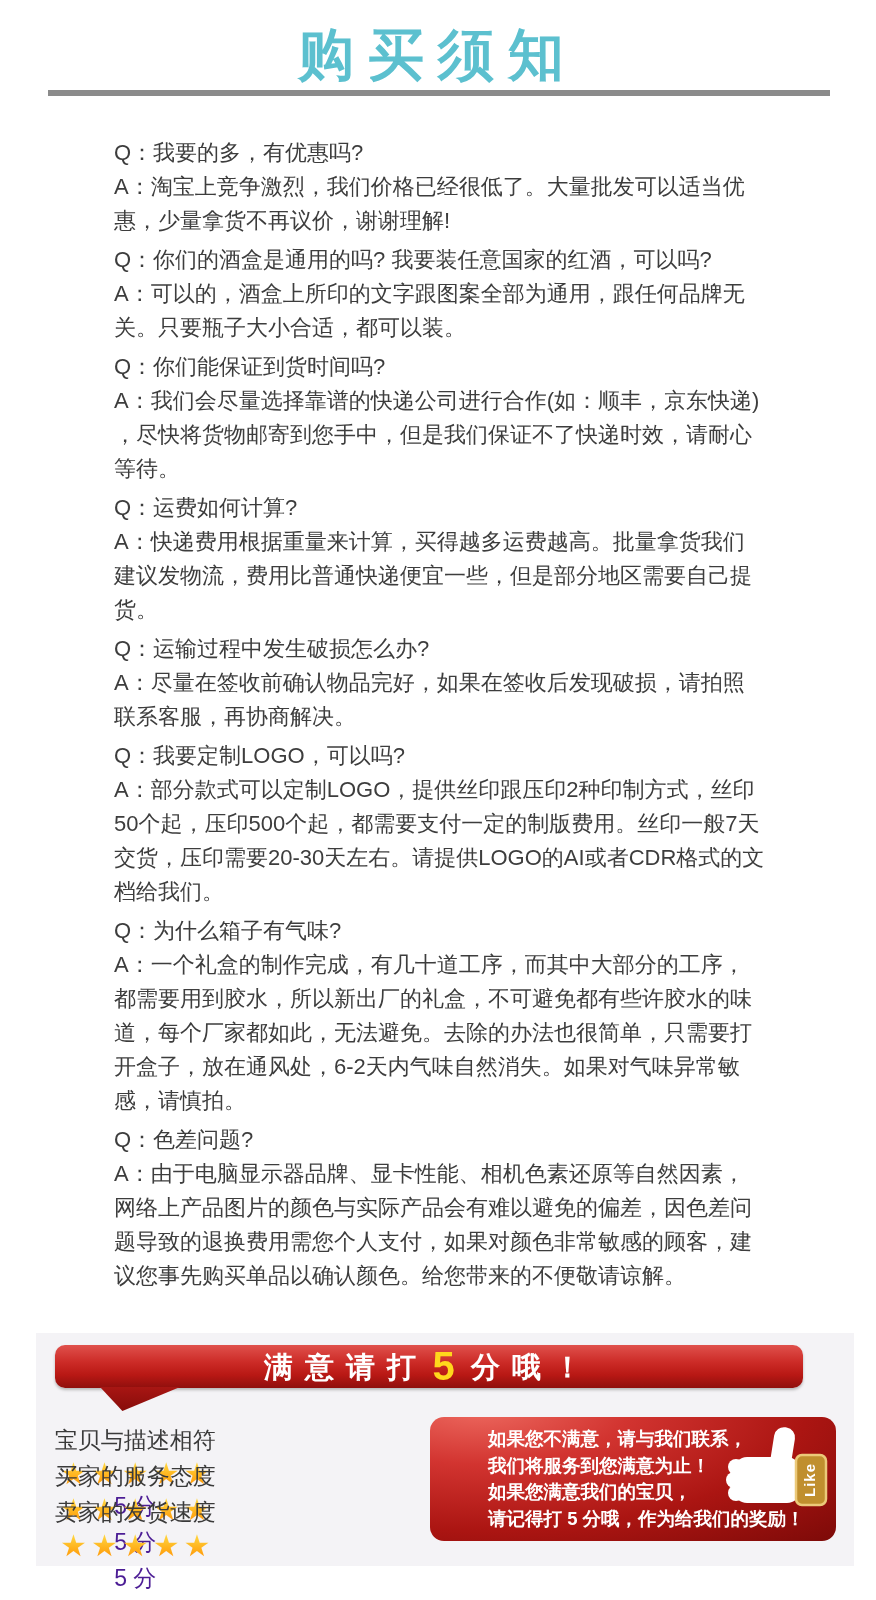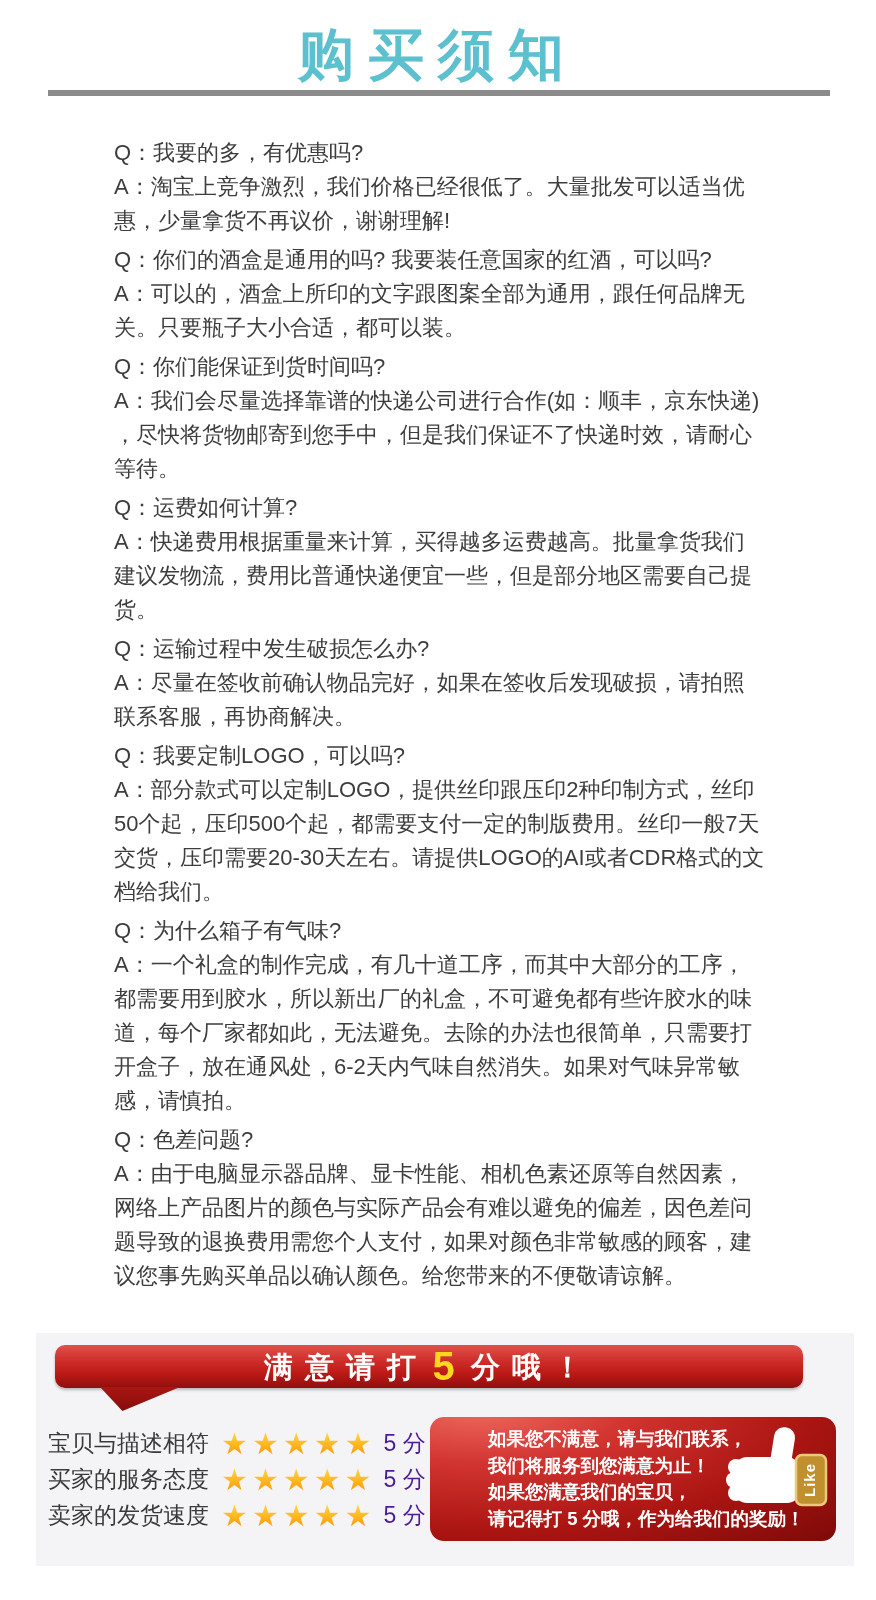--- a/index.html
+++ b/index.html
@@ -41,21 +41,21 @@
   .banner .b-hl{
     color:#ffd71c;font-size:40px;font-weight:bold;letter-spacing:12px;
     vertical-align:-3px;
   }
   .banner-tail{
     position:absolute;left:64px;top:54px;width:80px;height:24px;
     background:linear-gradient(180deg,#a81613,#870c0a);
     clip-path:polygon(0 0,100% 0,28% 100%);
   }
   .ratings{position:absolute;left:12px;top:92px;}
-  .rating-row{display:flex;align-items:center;height:36px;}
+  .rating-row{display:flex;align-items:center;height:36px;flex-direction:column;}
   .rating-label{font-size:23px;color:#3a3a3a;}
   .stars{
     font-size:30px;letter-spacing:4px;margin:0 8px 0 12px;
     color:#ff9d12;
     background:linear-gradient(180deg,#ffe14d 10%,#ffb41e 55%,#ff8a00 100%);
     -webkit-background-clip:text;background-clip:text;
     -webkit-text-fill-color:transparent;
   }
   .rating-score{font-size:23px;color:#4c1d95;}
   .promise{

